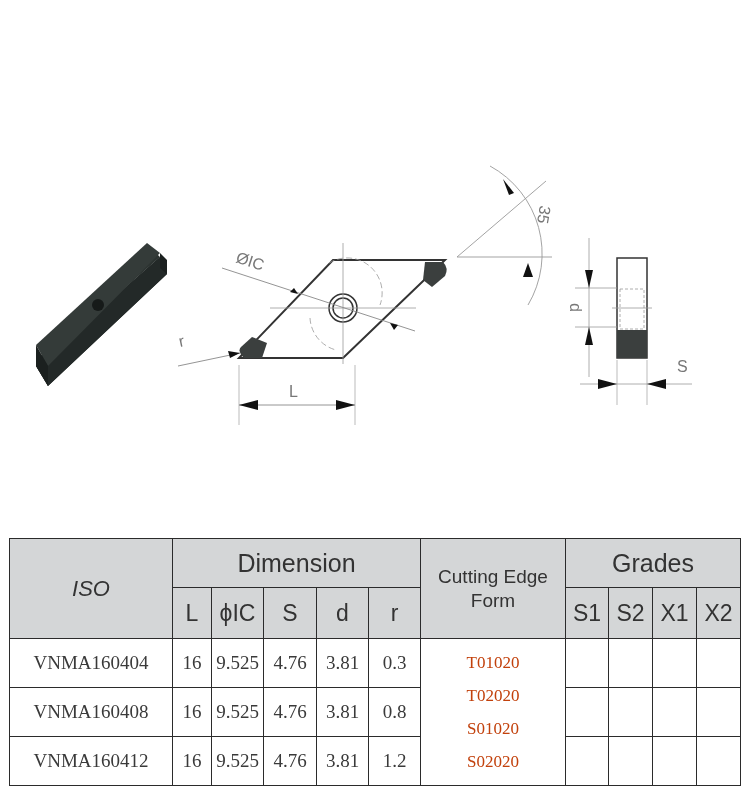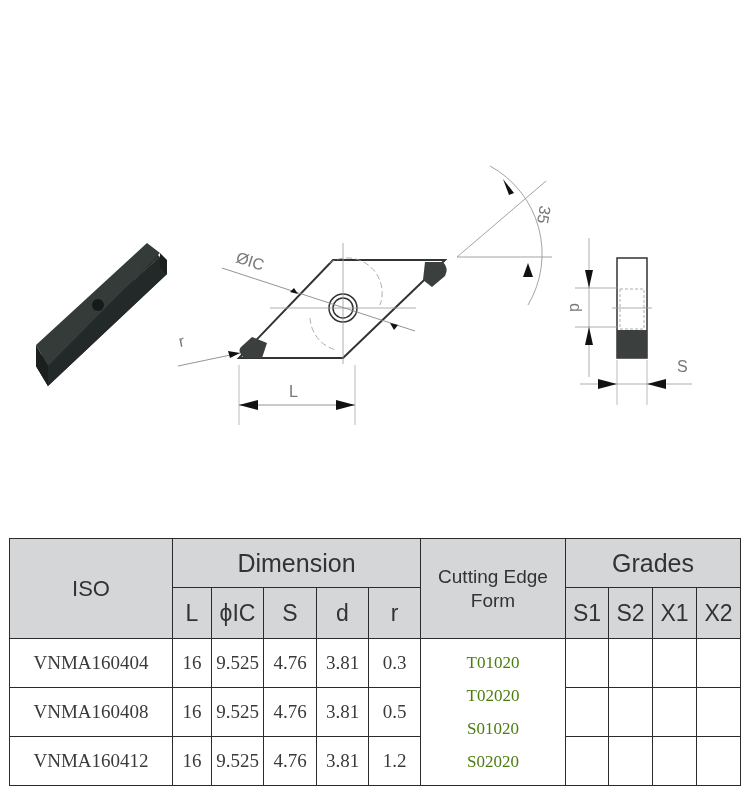--- a/index.html
+++ b/index.html
@@ -1,27 +1,27 @@
 <!DOCTYPE html>
 <html><head>
   <meta charset="utf-8">
   <style>
     html, body { margin:0; padding:0; background:#ffffff; }
     body { width:750px; height:800px; position:relative; overflow:hidden; }
     .drawing { position:absolute; left:0; top:0; width:750px; height:530px; }
     .tbl { position:absolute; left:9px; top:538px; border-collapse:collapse; table-layout:fixed; }
     .tbl td { border:1.6px solid #2b2b2b; padding:0; text-align:center; vertical-align:middle; color:#333; }
     .hd { background:#d4d6d7; font-family:"Liberation Sans", sans-serif; font-size:25px; color:#3a3a3a; }
-    .hd.big { font-size:22px; }
+    .hd.big { font-size:22px;font-style:italic; }
     .hd.sub { font-size:23px; }
     .cef { font-size:19px; line-height:24px; }
     .body td { font-family:"Liberation Serif", serif; font-size:19px; color:#3a3a3a; height:48px; }
     .iso { font-size:19px; }
     .forms { position:relative; }
-    .forms div { font-family:"Liberation Serif", serif; font-size:17px; color:#4d7c0f; line-height:33px; }
+    .forms div { font-family:"Liberation Serif", serif; font-size:17px; color:#c2410c; line-height:33px; }
     .dim-label { font-family:"Liberation Sans", sans-serif; fill:#777; font-size:16px; }
   </style>
 </head>
 <body>
 
 <svg class="drawing" viewBox="0 0 750 530" xmlns="http://www.w3.org/2000/svg">
 
   <g>
     <polygon points="36,366 48,386 167,274 160,257" fill="#1e2422"></polygon>
     <polygon points="36,366 47,344 75,320 147,244 160,257" fill="#2c3331"></polygon>
@@ -137,21 +137,21 @@
       <td></td>
       <td></td>
       <td></td>
     </tr>
     <tr>
       <td class="iso">VNMA160408</td>
       <td>16</td>
       <td>9.525</td>
       <td>4.76</td>
       <td>3.81</td>
-      <td>0.5</td>
+      <td>0.8</td>
       <td></td>
       <td></td>
       <td></td>
       <td></td>
     </tr>
     <tr>
       <td class="iso">VNMA160412</td>
       <td>16</td>
       <td>9.525</td>
       <td>4.76</td>

